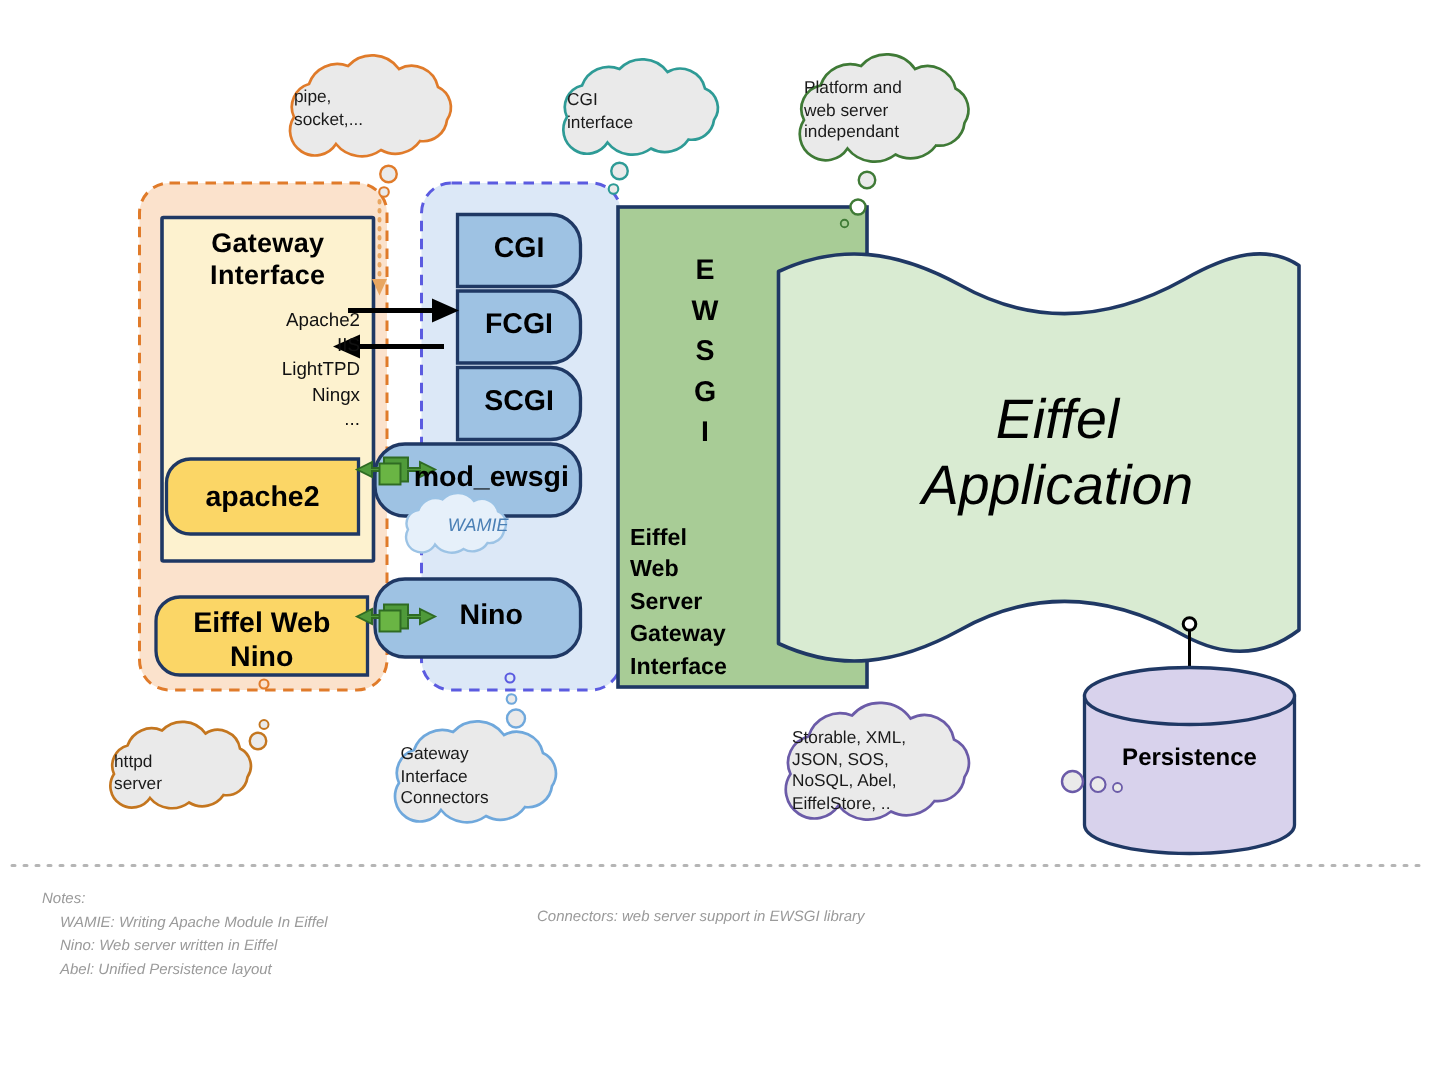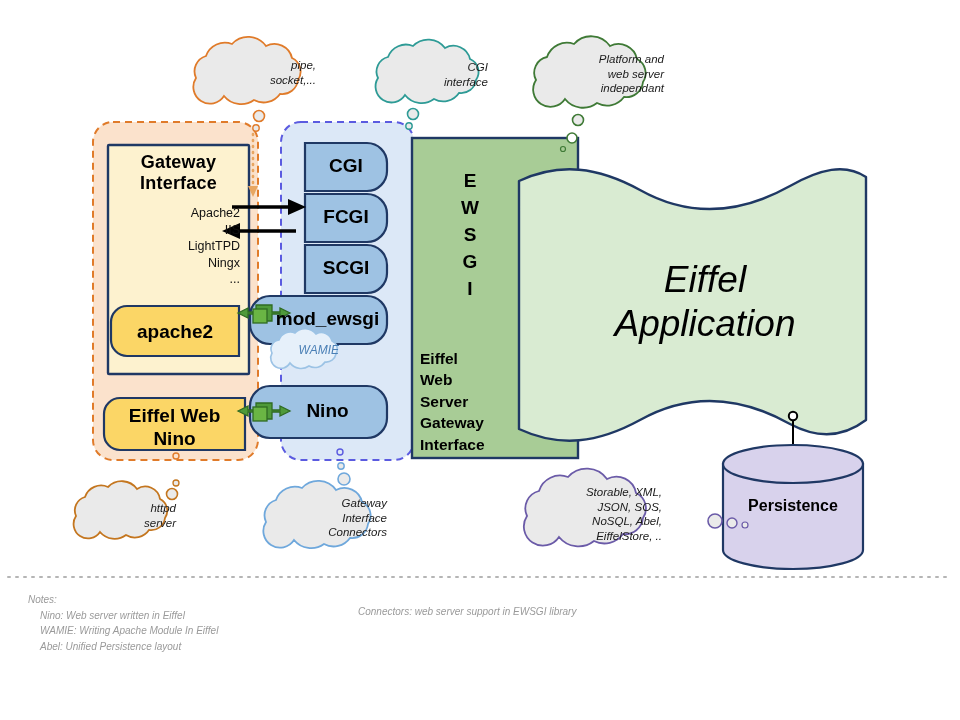--- a/index.html
+++ b/index.html
@@ -2,21 +2,21 @@
 <html><head>
 <meta charset="utf-8">
 <style>
   html,body{margin:0;padding:0;background:#ffffff;}
   body{width:960px;height:720px;overflow:hidden;
        font-family:"Liberation Sans","DejaVu Sans",sans-serif;}
   #stage{position:relative;width:960px;height:720px;background:#fff;}
   .abs{position:absolute;}
   svg.layer{position:absolute;left:0;top:0;width:960px;height:720px;overflow:visible;}
   .txt{position:absolute;line-height:1.15;color:#000;}
-  .cloudtxt{font-style:italic;font-size:11.5px;color:#1a1a1a;text-align:right;line-height:1.28;}
+  .cloudtxt{font-size:11.5px;color:#1a1a1a;text-align:left;line-height:1.28;}
   .boxlabel{font-size:19px;font-weight:700;text-align:center;color:#000;}
   .notes{font-style:italic;font-size:10px;color:#9a9a9a;line-height:1.55;}
   .gi-title{font-size:18px;font-weight:700;text-align:center;letter-spacing:.2px;}
   .gi-list{font-size:12.5px;text-align:right;line-height:1.32;color:#111;}
   .ewsgi-letters{font-size:19px;font-weight:700;line-height:1.42;text-align:center;}
   .ewsgi-sub{font-size:15.5px;font-weight:700;line-height:1.38;text-align:left;}
   .flagtxt{font-size:37px;font-style:italic;text-align:center;line-height:1.2;color:#000;}
   .wamie{font-size:12px;font-style:italic;color:#4a7fb5;text-align:right;}
   .persist{font-size:16px;font-weight:700;text-align:center;}
 </style>
@@ -218,22 +218,22 @@
   <div class="txt flagtxt abs" style="left:570px;top:258px;width:270px;">
     <div>Eiffel</div>
     <div>Application</div>
   </div>
 
   <div class="txt persist abs" style="left:723px;top:497px;width:140px;">Persistence</div>
 
   <div class="txt notes abs" style="left:28px;top:592px;width:420px;">
     <div>Notes:</div>
     <div style="padding-left:12px;">
+      <div>WAMIE: Writing Apache Module In Eiffel</div>
       <div>Nino: Web server written in Eiffel</div>
-      <div>WAMIE: Writing Apache Module In Eiffel</div>
       <div>Abel: Unified Persistence layout</div>
     </div>
   </div>
 
   <div class="txt notes abs" style="left:358px;top:604px;width:420px;">
     <div>Connectors: web server support in EWSGI library</div>
   </div>
 
 </div>
 

